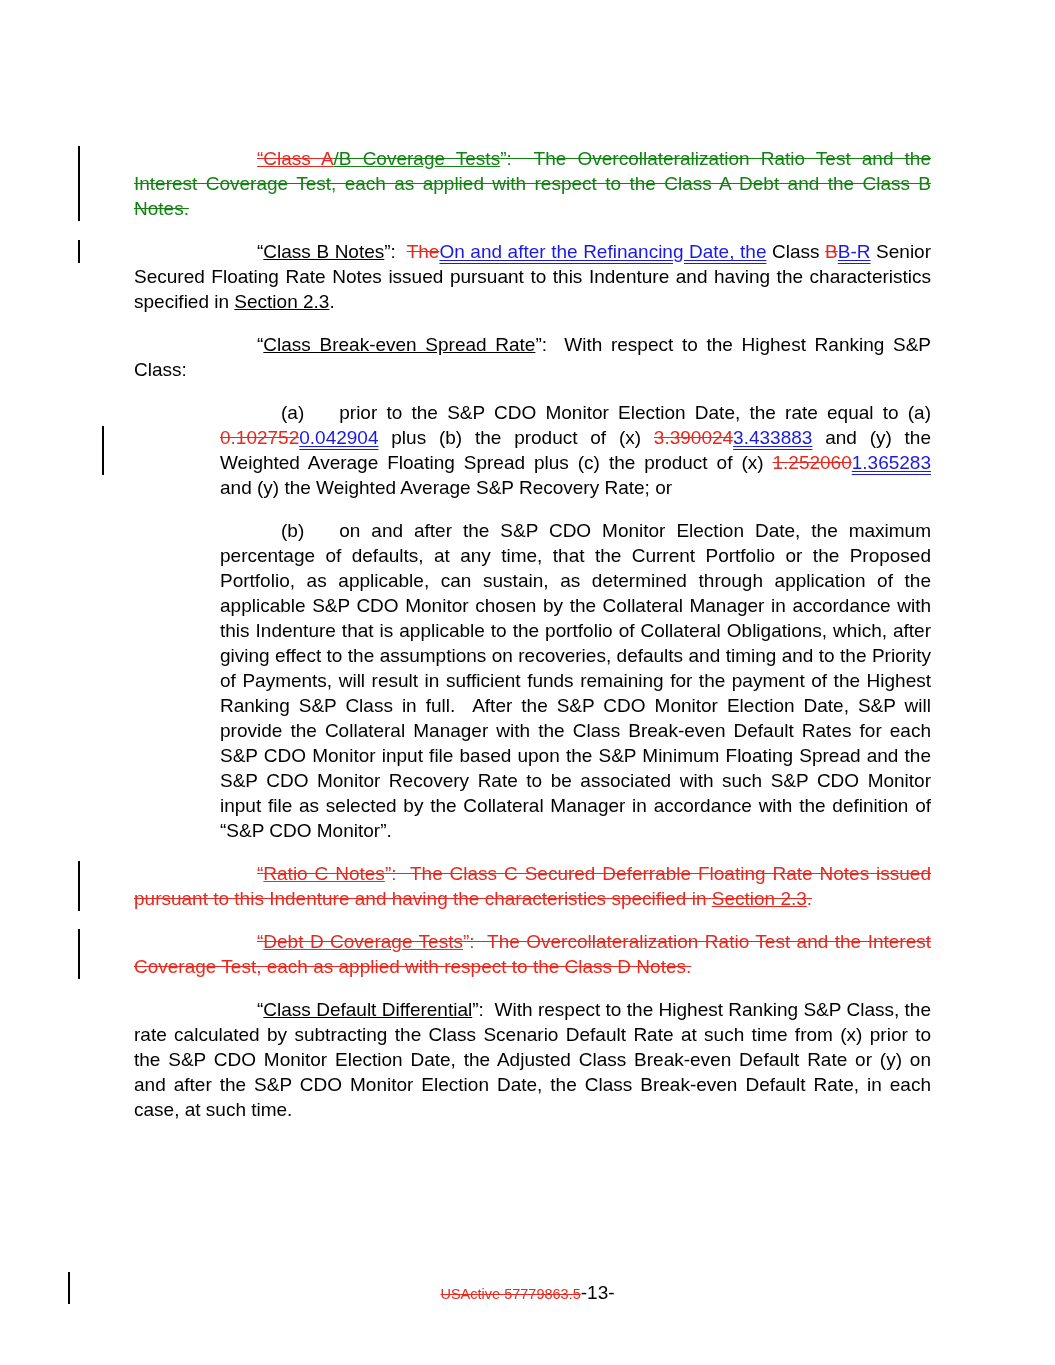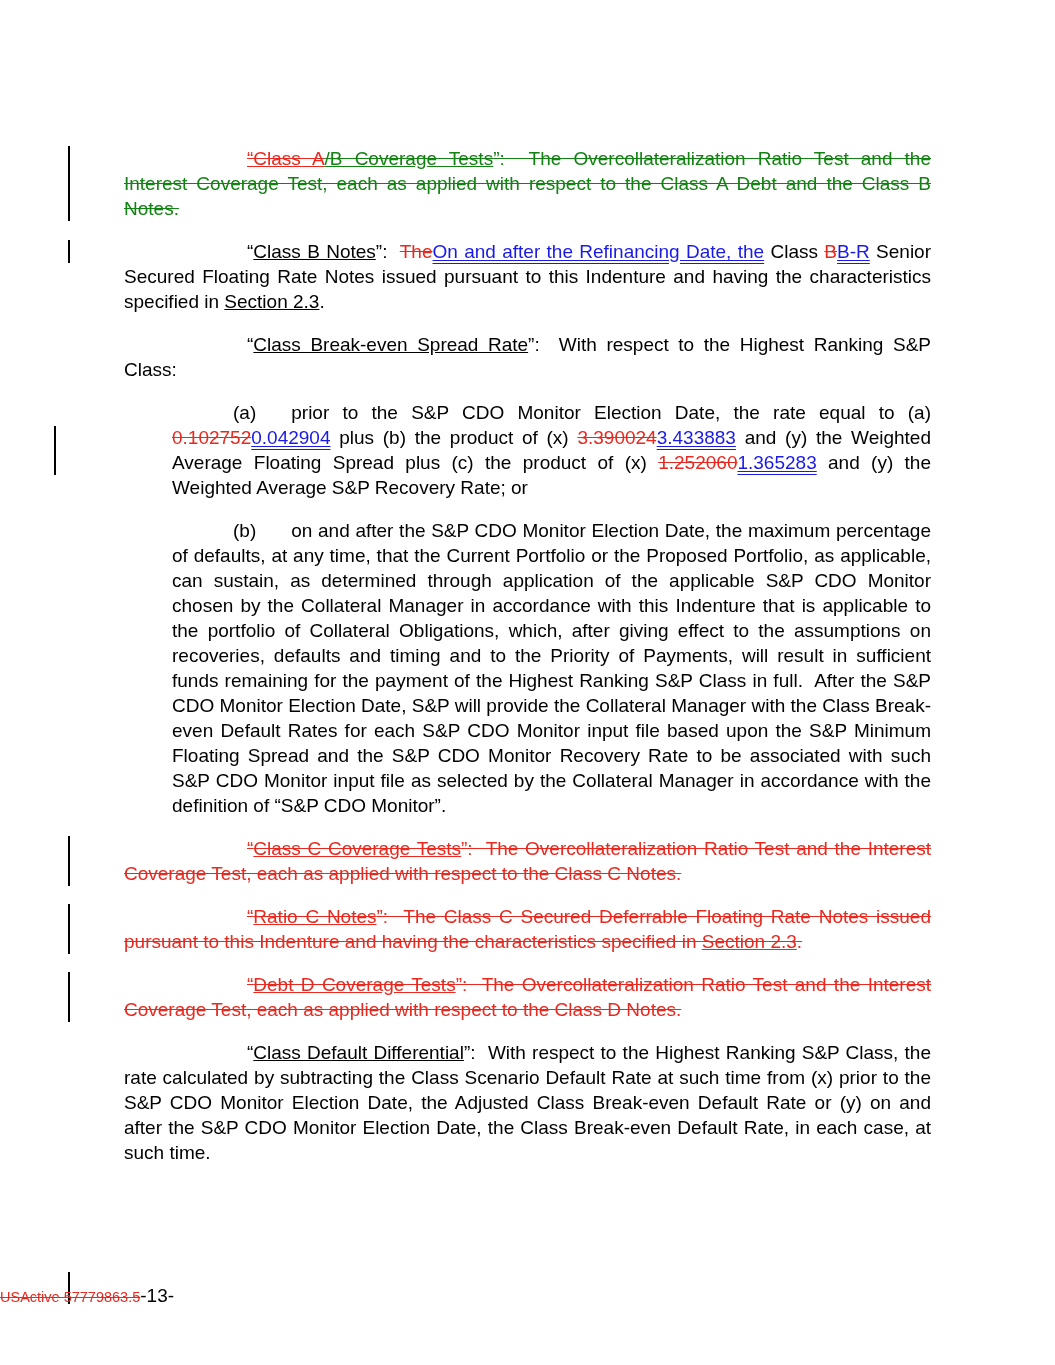--- a/index.html
+++ b/index.html
@@ -21,22 +21,22 @@
     left: 124px;
     top: 146px;
     width: 807px;
   }
 
   p.para {
     margin: 0 0 18px 0;
     text-align: justify;
     position: relative;
   }
-  p.para.indent { text-indent: 123px; }
-  p.para.sub { margin-left: 48px; text-indent: 61px; }
+  p.para.indent { text-indent: 123px; margin-left: 10px; }
+  p.para.sub { margin-left: 96px; text-indent: 61px; }
 
   
   .r-black { color: var(--color-body-text, #000000); }
   .r-black-u { color: var(--color-body-text, #000000); text-decoration: underline; }
   .r-red-del { color: var(--color-deleted-red, #e8291f); text-decoration: line-through; }
   .r-red-del-u { color: var(--color-deleted-red, #e8291f); text-decoration: underline line-through; }
   .r-blue-ins { color: var(--color-inserted-blue, #1a1ae6); text-decoration: underline double; text-underline-offset: 2px; }
   .r-green-del { color: var(--color-deleted-green, #128212); text-decoration: line-through; }
   .r-green-del-u { color: var(--color-deleted-green, #128212); text-decoration: underline line-through; }
 
@@ -53,21 +53,22 @@
   }
   p.para.sub .change-bar { left: -118px; }
   .change-bar.first-line { top: 1px; height: 23px; }
   .change-bar.lines-2-3 { top: 26px; height: 49px; }
 
   .footer {
     position: absolute;
     left: 0;
     top: 1282px;
     width: 100%;
-    line-height: 28px;
+    text-align: center;
+    line-height: 22px;
   }
   .footer .docid {
     font-size: 14.5px;
     color: var(--color-deleted-red, #e8291f);
     text-decoration: line-through;
   }
   .footer .pagenum { font-size: 19px; color: var(--color-body-text, #000000); }
 
   .footer-change-bar {
     position: absolute;
@@ -101,24 +102,20 @@
 
     <p class="para sub">
       <span class="change-bar lines-2-3"></span>
       <span class="r-black">(a)</span><span class="tabgap"></span><span class="r-black">prior to the S&amp;P CDO Monitor Election Date, the rate equal to (a) </span><span class="r-red-del">0.102752</span><span class="r-blue-ins">0.042904</span><span class="r-black"> plus (b) the product of (x) </span><span class="r-red-del">3.390024</span><span class="r-blue-ins">3.433883</span><span class="r-black"> and (y) the Weighted Average Floating Spread plus (c) the product of (x) </span><span class="r-red-del">1.252060</span><span class="r-blue-ins">1.365283</span><span class="r-black"> and (y) the Weighted Average S&amp;P Recovery Rate; or</span>
     </p>
 
     <p class="para sub">
       <span class="r-black">(b)</span><span class="tabgap"></span><span class="r-black">on and after the S&amp;P CDO Monitor Election Date, the maximum percentage of defaults, at any time, that the Current Portfolio or the Proposed Portfolio, as applicable, can sustain, as determined through application of the applicable S&amp;P CDO Monitor chosen by the Collateral Manager in accordance with this Indenture that is applicable to the portfolio of Collateral Obligations, which, after giving effect to the assumptions on recoveries, defaults and timing and to the Priority of Payments, will result in sufficient funds remaining for the payment of the Highest Ranking S&amp;P Class in full.&nbsp; After the S&amp;P CDO Monitor Election Date, S&amp;P will provide the Collateral Manager with the Class Break-even Default Rates for each S&amp;P CDO Monitor input file based upon the S&amp;P Minimum Floating Spread and the S&amp;P CDO Monitor Recovery Rate to be associated with such S&amp;P CDO Monitor input file as selected by the Collateral Manager in accordance with the definition of “S&amp;P CDO Monitor”.</span>
     </p>
 
-    <p class="para indent">
-      <span class="change-bar"></span>
-      <span class="r-red-del">“</span><span class="r-red-del-u">Class C Coverage Tests</span><span class="r-red-del">”:&nbsp; The Overcollateralization Ratio Test and the Interest Coverage Test, each as applied with respect to the Class C Notes.</span>
-    </p>
 
     <p class="para indent">
       <span class="change-bar"></span>
       <span class="r-red-del">“</span><span class="r-red-del-u">Ratio C Notes</span><span class="r-red-del">”:&nbsp; The Class C Secured Deferrable Floating Rate Notes issued pursuant to this Indenture and having the characteristics specified in </span><span class="r-red-del-u">Section 2.3</span><span class="r-red-del">.</span>
     </p>
 
     <p class="para indent">
       <span class="change-bar"></span>
       <span class="r-red-del">“</span><span class="r-red-del-u">Debt D Coverage Tests</span><span class="r-red-del">”:&nbsp; The Overcollateralization Ratio Test and the Interest Coverage Test, each as applied with respect to the Class D Notes.</span>
     </p>

